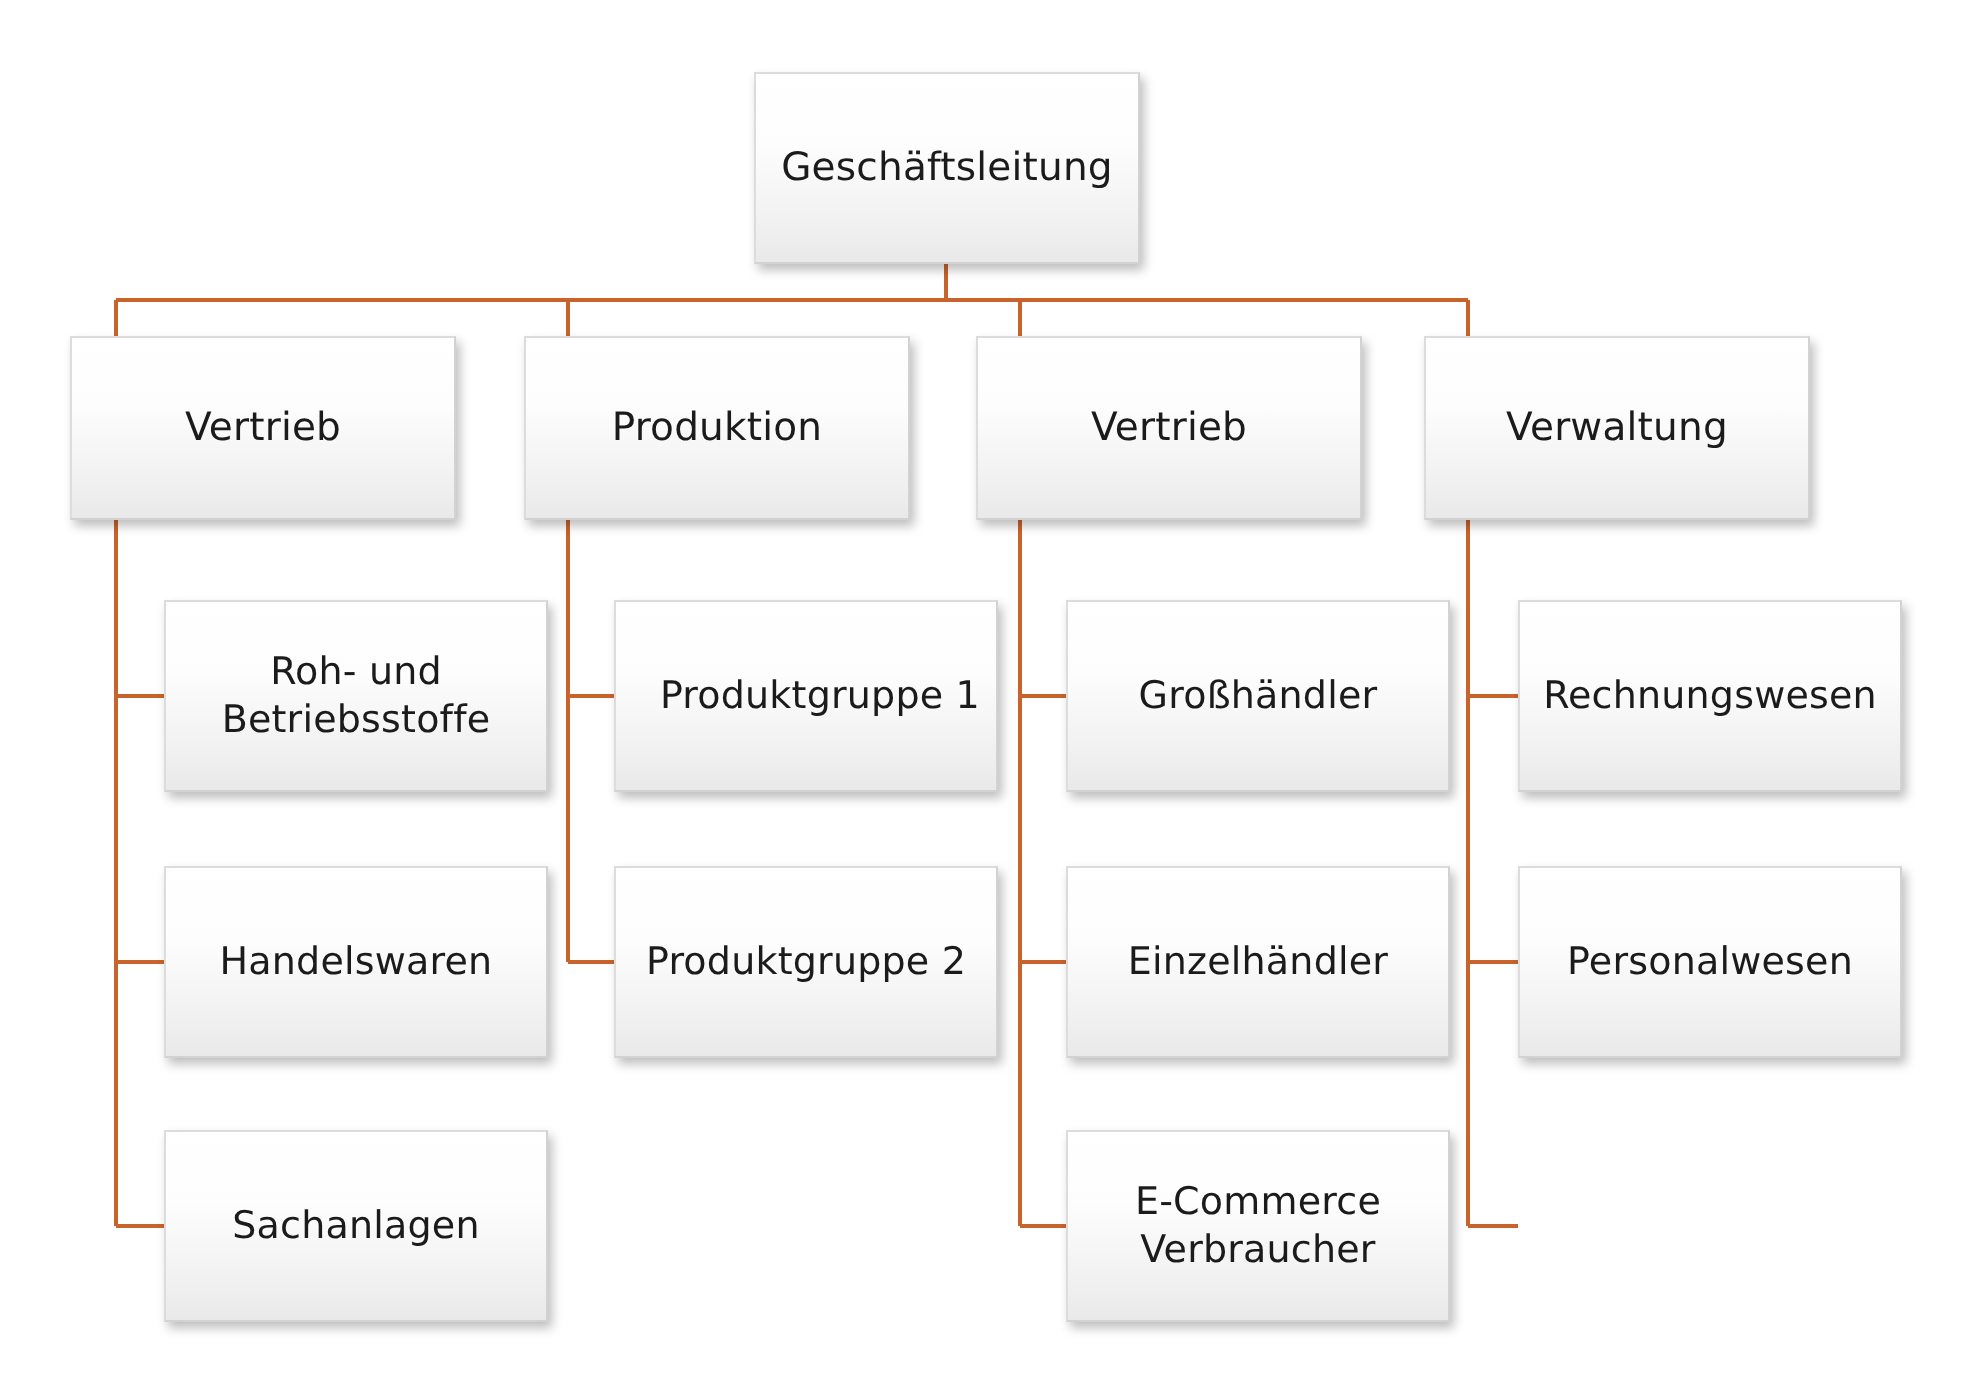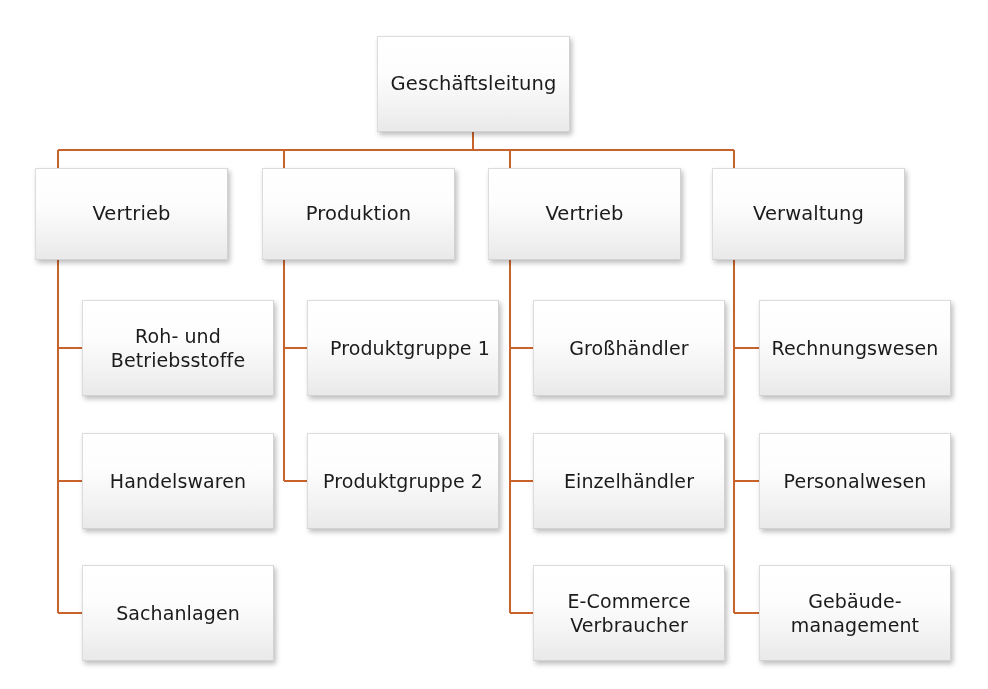--- a/index.html
+++ b/index.html
@@ -130,18 +130,14 @@
   <div class="node level-3" style="left: 533px; top: 565px; width: 192px; height: 96px;">
     <span class="label">E-Commerce
 Verbraucher</span>
   </div>
   <div class="node level-3" style="left: 759px; top: 300px; width: 192px; height: 96px;">
     <span class="label">Rechnungswesen</span>
   </div>
   <div class="node level-3" style="left: 759px; top: 433px; width: 192px; height: 96px;">
     <span class="label">Personalwesen</span>
   </div>
-  <div class="node level-3" style="left: 759px; top: 565px; width: 192px; height: 96px;">
-    <span class="label">Gebäude-
-management</span>
-  </div>
 
 </div>
 
 </body></html>

